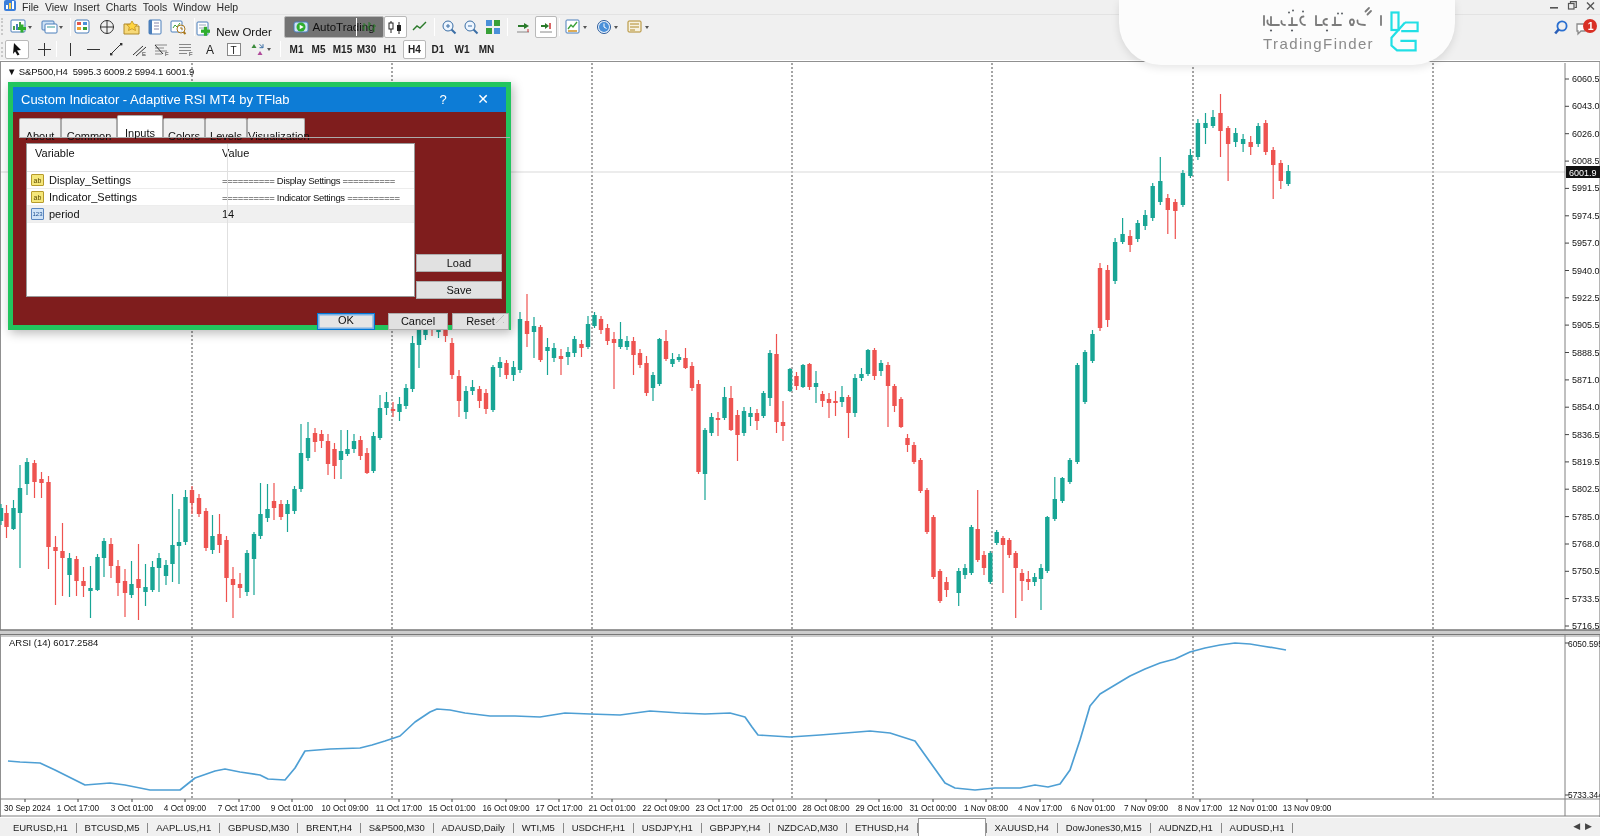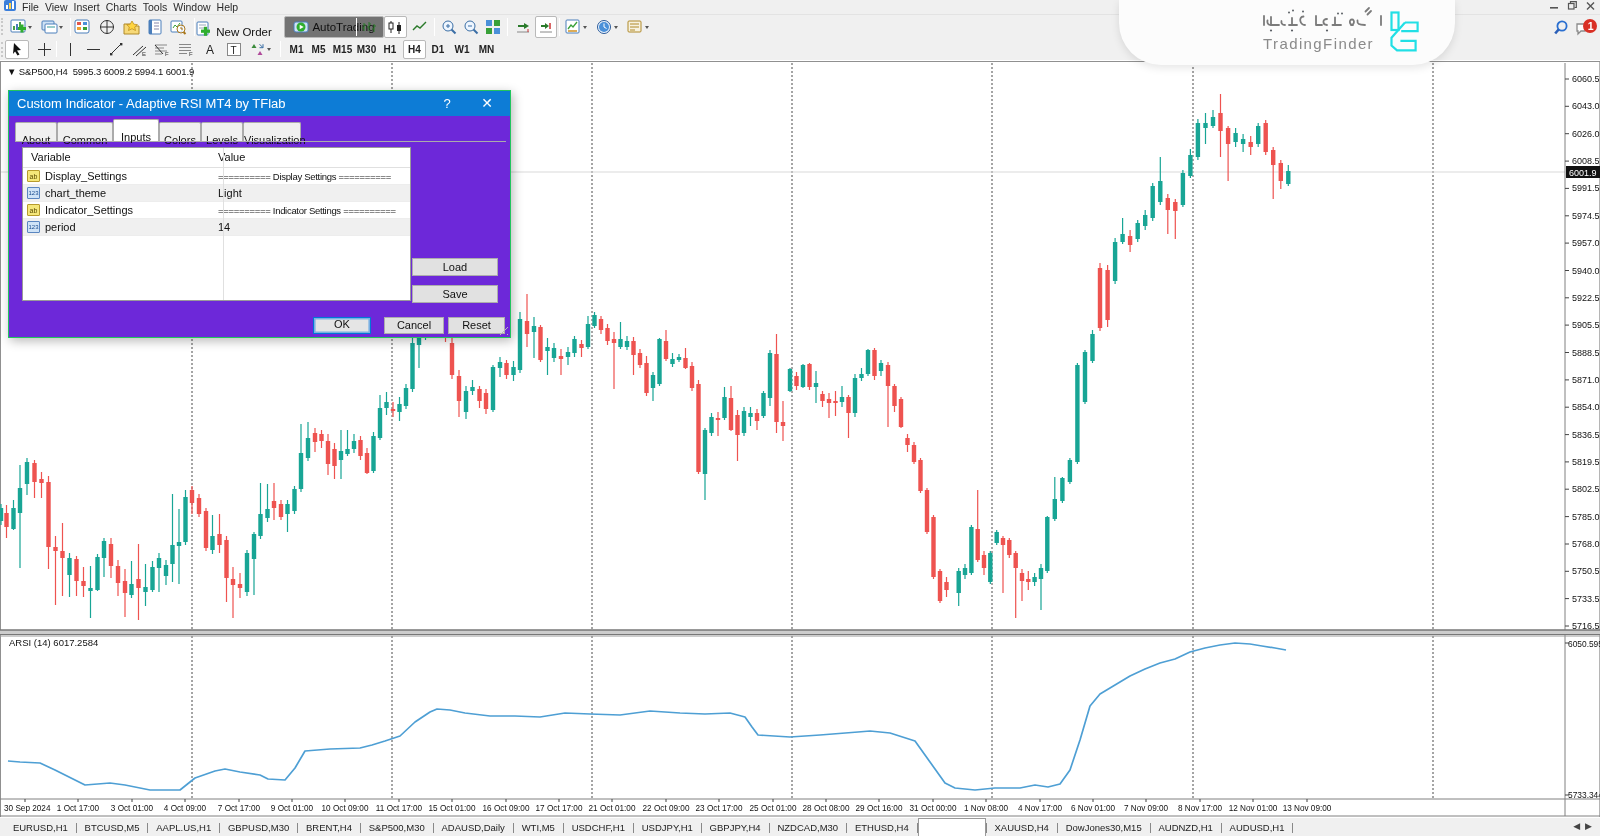--- a/index.html
+++ b/index.html
@@ -6,29 +6,29 @@
 #menubar .mi{display:inline-block;padding:0 3px;vertical-align:top;line-height:14px}
 #toolbar1{position:absolute;left:0;top:15px;width:1600px;height:25px;background:#f0f0f0}
 #toolbar2{position:absolute;left:0;top:40px;width:1600px;height:20px;background:#f0f0f0}
 .tbtn{position:absolute;top:1px;height:22px;display:flex;align-items:center;justify-content:center;white-space:nowrap}
 .sep{position:absolute;top:3px;width:1px;height:18px;background:#d8d8d8;border-right:1px solid #fff}
 .ax{font-size:9px;fill:#111;font-family:"Liberation Sans",sans-serif}
 .axt{font-size:8.2px;fill:#111;font-family:"Liberation Sans",sans-serif}
 .grid{stroke:#4a4a4a;stroke-width:1;stroke-dasharray:2 2}
 #chart{position:absolute;left:0;top:61px}
 #chartlabel{position:absolute;left:7px;top:66px;font-size:9.5px;color:#111;font-weight:normal;letter-spacing:-0.1px}
-#dlg{position:absolute;left:8px;top:90px;width:503px;height:248px;background:#6d28d9;border:1px solid #22c55e;box-shadow:2px 3px 10px rgba(0,0,0,.28);z-index:20}
+#dlg{position:absolute;left:8px;top:82px;width:503px;height:248px;background:#7f1d1d;border:5px solid #22c55e;box-shadow:2px 3px 10px rgba(0,0,0,.28);z-index:20}
 #dlgtitle{position:absolute;left:0;top:0;width:100%;height:25px;background:#0d7cd6;color:#fff;font-size:13px;line-height:25px;padding-left:8px}
 #dlghelp{position:absolute;right:48px;top:0;width:30px;text-align:center;color:#fff;font-size:13px;line-height:25px}
 #dlgclose{position:absolute;right:8px;top:0;width:30px;text-align:center;color:#fff;font-size:14px;line-height:25px}
 .tab{position:absolute;top:31px;height:19px;background:#f0f0f0;border:1px solid #ababab;border-bottom:none;border-radius:2px 2px 0 0;font-size:11px;text-align:center;padding-top:11px;color:#111}
 .tabsel{top:28px;height:22px;background:#fff;z-index:3}
 #tabline{position:absolute;left:6px;top:50px;width:491px;height:1px;background:#ababab}
 #dtable{position:absolute;left:13px;top:56px;width:389px;height:154px;background:#fff;border:1px solid #9a9a9a;font-size:11px;color:#111;overflow:hidden}
-#dtable .hdr{height:20px;border-bottom:1px solid #e0e0e0}
+#dtable .hdr{height:28px;border-bottom:1px solid #e0e0e0}
 #dtable .row{height:17px;display:flex;align-items:center;border-bottom:1px solid #ededed}
 #dtable .row.alt{background:#f0f0f0}
 #dtable .c1{width:187px;display:flex;align-items:center;padding-left:4px;flex:none}
 #dtable .c2{padding-left:8px;white-space:nowrap;overflow:hidden;font-size:11px}
 #dtable .c2.eq{font-size:9.5px;letter-spacing:-0.3px}
 #vsep{position:absolute;left:200px;top:0;width:1px;height:152px;background:#e0e0e0}
 .ico{width:13px;height:12px;font-size:7px;line-height:11px;text-align:center;margin-right:5px;border-radius:1px}
 .icoab{background:#f5e77a;border:1px solid #b79b2c;color:#5a4a00}
 .ico123{background:#cfe3f7;border:1px solid #5a86c0;color:#1b4d8f;font-size:6px}
 .wbtn{position:absolute;background:#e1e1e1;border:1px solid #adadad;font-size:11px;text-align:center;color:#111}
@@ -504,24 +504,20 @@
     <div class="tab" style="left:192px;width:42px">Levels</div>
     <div class="tab" style="left:234px;width:58px">Visualization</div>
     <div id="tabline"></div>
     <div id="dtable">
       <div id="vsep"></div>
 <div class="hdr"><span style="display:inline-block;padding:3px 0 0 8px;width:185px">Variable</span><span style="padding-left:10px">Value</span></div>
 <div class="row">
         <span class="c1"><span class="ico icoab">ab</span>Display_Settings</span>
         <span class="c2 eq">========== Display Settings ==========</span>
       </div>
-<div class="row alt">
-        <span class="c1"><span class="ico ico123">123</span>chart_theme</span>
-        <span class="c2">Light</span>
-      </div>
 <div class="row">
         <span class="c1"><span class="ico icoab">ab</span>Indicator_Settings</span>
         <span class="c2 eq">========== Indicator Settings ==========</span>
       </div>
 <div class="row alt">
         <span class="c1"><span class="ico ico123">123</span>period</span>
         <span class="c2">14</span>
       </div>
 </div>
     <div class="wbtn" style="left:403px;top:167px;width:86px;height:18px;line-height:16px">Load</div>

